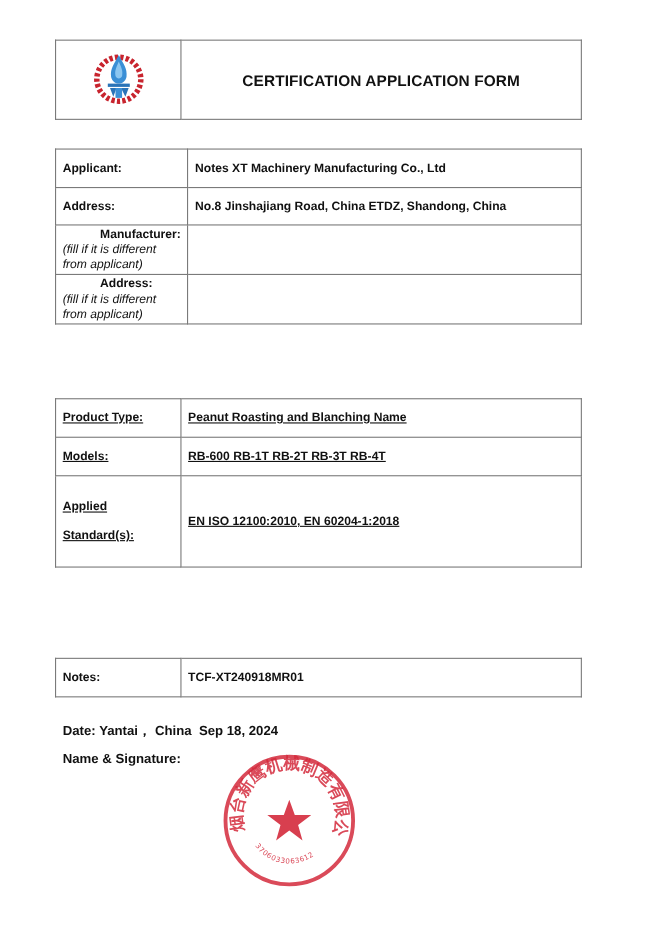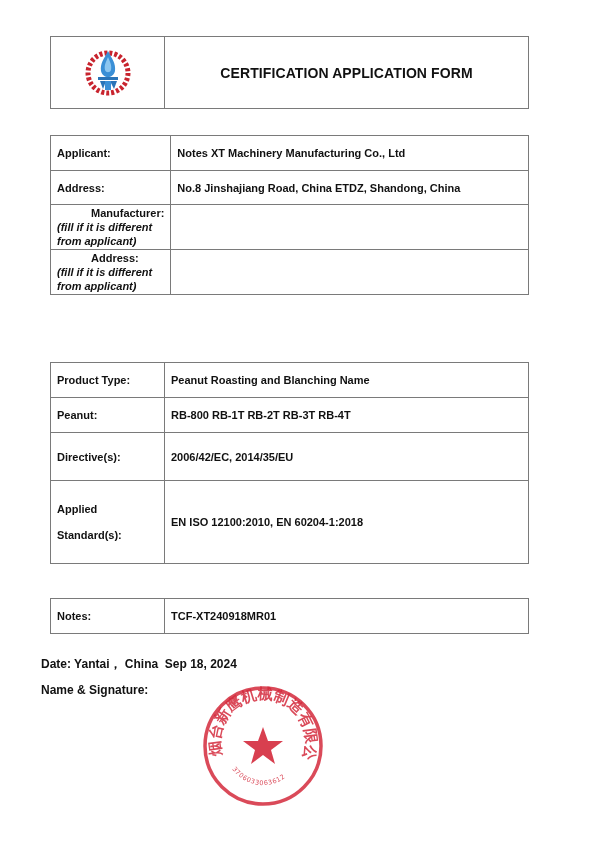--- a/index.html
+++ b/index.html
@@ -2,29 +2,29 @@
 <html><head>
 <meta charset="utf-8">
 <style>
   html, body { margin: 0; padding: 0; background: #ffffff; }
   body { width: 600px; height: 849px; position: relative; overflow: hidden;
          font-family: "Liberation Sans", "DejaVu Sans", sans-serif; color: #111; }
   .tbl { position: absolute; left: 50px; width: 479px; border-collapse: collapse; }
   .tbl td { border: 1px solid #7a7a7a; padding: 0 6px; vertical-align: middle; font-size: 11px; }
   .tbl td.lbl { width: 101px; font-weight: bold; }
   .tbl td.val { font-weight: bold; }
-  .sub { font-style: italic; font-weight: bold; display: block; line-height: 14px; }
+  .sub { font-style: italic; font-weight: normal; display: block; line-height: 14px; }
   .lbl .main { display: block; line-height: 14px; padding-left: 34px; }
   #header { top: 36px; height: 72px; }
   #header td.logo { width: 101px; text-align: center; }
   #header td.title { text-align: center; font-size: 14px; font-weight: bold; letter-spacing: 0.1px; }
   #applicant { top: 135px; }
-  #product { top: 362px; }
+  #product { top: 362px; text-decoration: underline; }
   #notes { top: 598px; padding-left: 36px; }
-  .static-line { position: absolute; left: 41px; font-size: 12px; font-weight: bold; }
+  .static-line { position: absolute; left: 57px; font-size: 12px; font-weight: bold; }
   #stamp { position: absolute; left: 200px; top: 683px; width: 126px; height: 126px; }
 </style>
 </head>
 <body>
 
 <table class="tbl" id="header">
   <tbody>
       <tr style="height:72px">
     <td class="logo">
       <svg width="50" height="50" viewBox="0 0 50 50">
@@ -71,26 +71,22 @@
 </tbody>
   </table>
 
 <table class="tbl" id="product">
   <tbody>
       <tr style="height:35px">
     <td class="lbl">Product Type:</td>
     <td class="val">Peanut Roasting and Blanching Name</td>
   </tr>
   <tr style="height:35px">
-    <td class="lbl">Peanut:</td>
-    <td class="val">RB-800 RB-1T RB-2T RB-3T RB-4T</td>
-  </tr>
-  <tr style="height:48px">
-    <td class="lbl">Directive(s):</td>
-    <td class="val">2006/42/EC, 2014/35/EU</td>
+    <td class="lbl">Models:</td>
+    <td class="val">RB-600 RB-1T RB-2T RB-3T RB-4T</td>
   </tr>
   <tr style="height:83px">
     <td class="lbl" style="line-height:26px">Applied Standard(s):</td>
     <td class="val">EN ISO 12100:2010, EN 60204-1:2018</td>
   </tr>
 </tbody>
   </table>
 
 <table class="tbl" id="notes">
   <tbody>

